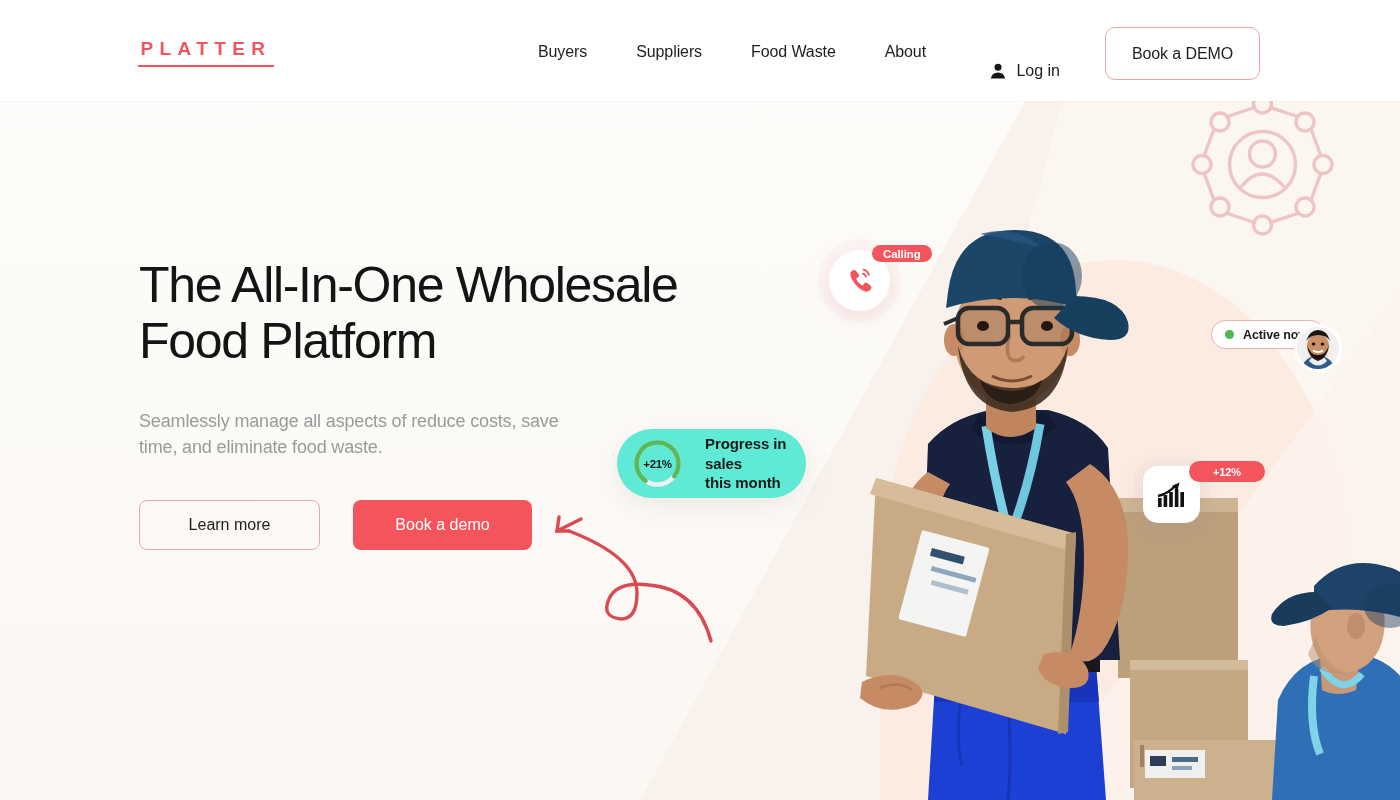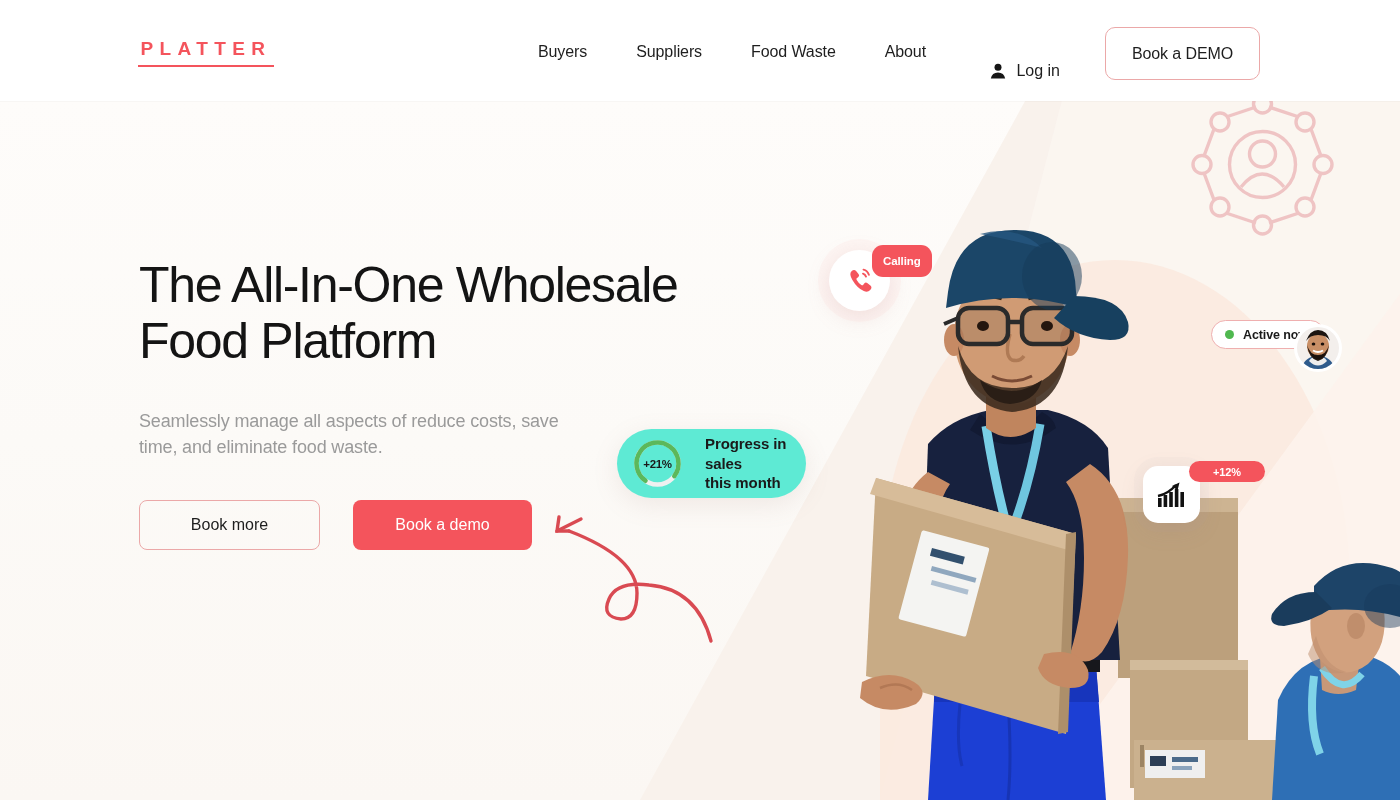--- a/index.html
+++ b/index.html
@@ -113,21 +113,21 @@
   .worker { position:absolute; left:140px; top:130px; width:340px; height:570px; }
   .worker2 { position:absolute; left:560px; top:300px; width:160px; height:400px; }
 
   
   .widget-calling {
     position:absolute; left:829px; top:250px; width:61px; height:61px; border-radius:50%;
     background:#FFFFFF; box-shadow:0 6px 22px rgba(200,140,140,0.22), 0 0 0 11px rgba(244,84,92,0.035);
     display:flex; align-items:center; justify-content:center; z-index:30;
   }
   .badge-calling {
-    position:absolute; left:872px; top:245px; height:24px; padding:16px 11px; border-radius:11px;
+    position:absolute; left:872px; top:245px; height:17px; padding:8px 11px; border-radius:11px;
     background:#F4545C; color:#FFFFFF; font-size:11.5px; font-weight:600;
     display:flex; align-items:center; z-index:31; letter-spacing:-0.1px;
   }
 
   .widget-progress {
     position:absolute; left:617px; top:429px; width:189px; height:69px; border-radius:35px;
     background:#5eead4; box-shadow:0 7px 26px rgba(160,130,120,0.14);
     display:flex; align-items:center; z-index:30; padding-left:14px;gap:8px;
   }
   .ring-wrap { position:relative; width:53px; height:53px; flex:0 0 auto; }
@@ -342,21 +342,21 @@
     <span>The All-In-One Wholesale</span><br>
     <span>Food Platform</span>
   </h1>
 
   <p class="hero-sub">
     <span>Seamlessly manage all aspects of reduce</span>
     <span>costs, save time, and eliminate food waste.</span>
   </p>
 
   <div class="hero-ctas">
-    <button class="btn-learn">Book more</button>
+    <button class="btn-learn">Learn more</button>
     <button class="btn-book">Book a demo</button>
   </div>
 
   <svg class="arrow-doodle" viewBox="0 0 190 150">
     <g fill="none" stroke="#D94A52" stroke-width="3.4" stroke-linecap="round">
       <path d="M168 136 q-14 -52 -62 -56 q-32 -4 -40 14 q-8 18 12 20 q16 0 16 -26 q0 -36 -68 -62"></path>
       <path d="M26 26 l-12 0 l2 -14"></path>
       <path d="M14 26 l24 -12"></path>
     </g>
   </svg>

